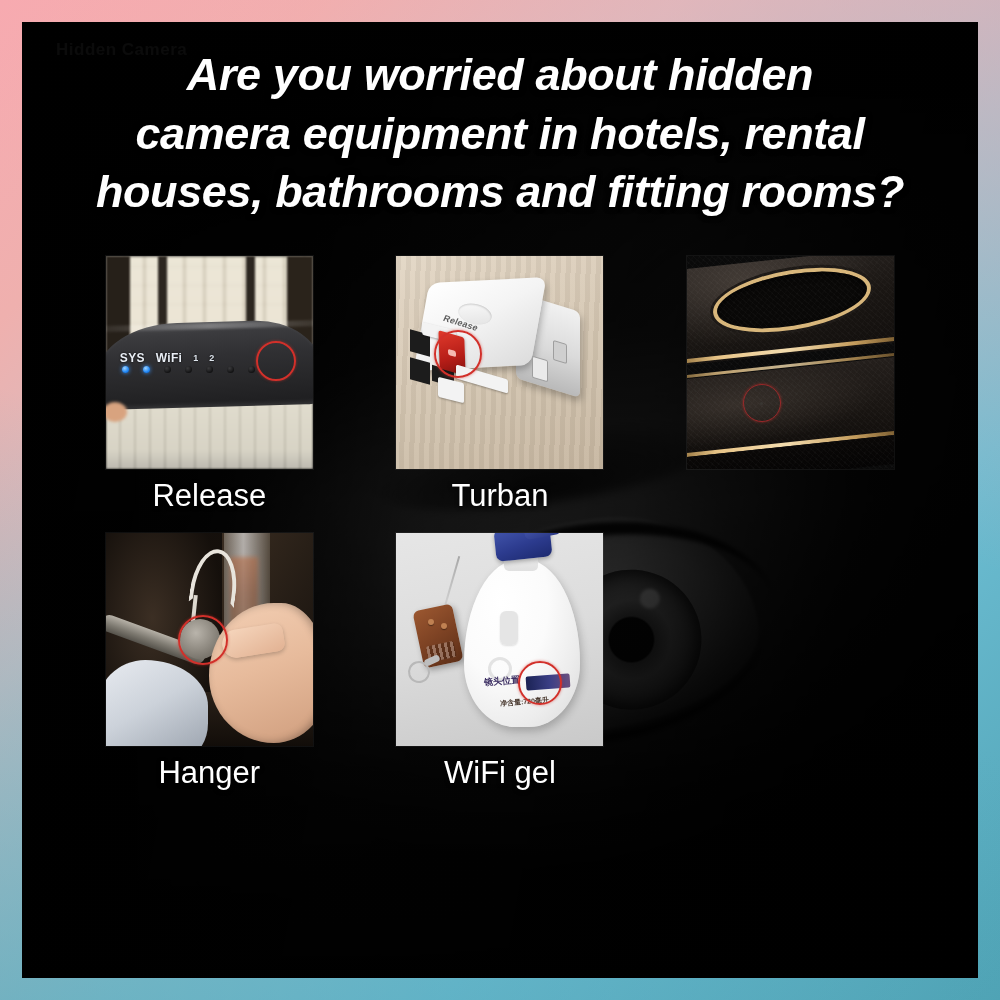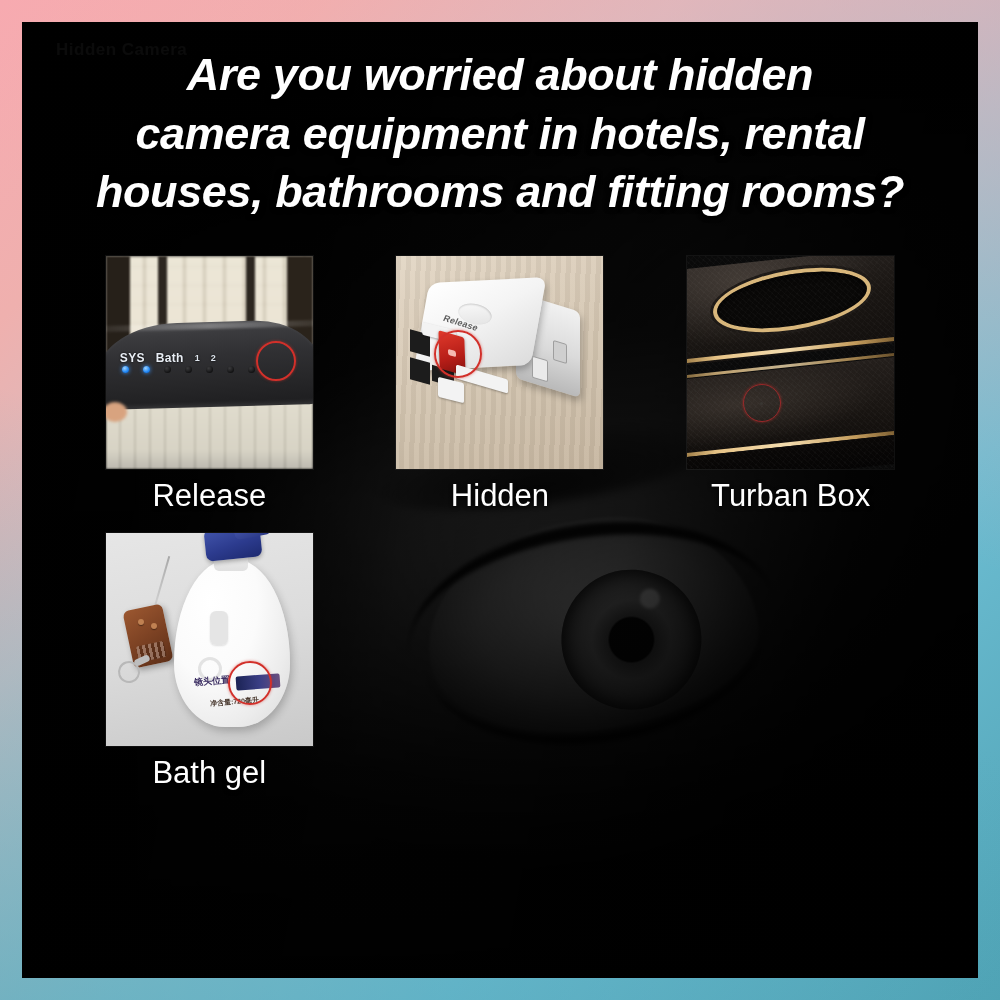--- a/index.html
+++ b/index.html
@@ -538,21 +538,21 @@
           <div class="frame-l"></div>
           <div class="mull" style="left:52px"></div>
           <div class="mull" style="left:140px"></div>
           <div class="frame-r"></div>
           <div class="floor"></div>
           <div class="body"></div>
           <div class="sheen"></div>
           <div class="thumb"></div>
           <div class="led-row">
             <span class="led-lbl">SYS</span>
-            <span class="led-lbl">Bath</span>
+            <span class="led-lbl">WiFi</span>
             <span class="led-num">1</span>
             <span class="led-num">2</span>
           </div>
           <div class="led-row" style="top:52%; left:16px; gap:14px;">
             <span class="led on"></span>
             <span class="led on"></span>
             <span class="led off"></span>
             <span class="led off"></span>
             <span class="led off"></span>
             <span class="led off"></span>
@@ -574,39 +574,56 @@
           <span class="ch-release">Release</span>
           <span class="ch-pin a"></span>
           <span class="ch-pin b"></span>
           <span class="ch-pin c"></span>
           <span class="ch-white-pin w1"></span>
           <span class="ch-red"></span>
           <span class="ch-white-pin w2"></span>
           <span class="ch-white-pin w3"></span>
           <span class="ring charger-ring"></span>
         </div>
-        <div class="caption">Hidden</div>
+        <div class="caption">Turban</div>
       </div>
 
       <div class="card">
         <div class="photo p-turban">
           <div class="tb-top"></div>
           <div class="tb-oval"></div>
           <div class="tb-goldline g1"></div>
           <div class="tb-goldline g2"></div>
           <div class="tb-front"></div>
           <div class="tb-goldline g3"></div>
           <div class="tb-bot"></div>
           <div class="tb-grain"></div>
           <span class="tb-lens"></span>
           <span class="ring soft turban-ring"></span>
         </div>
-        <div class="caption">Turban Box</div>
       </div>
 
+      <div class="card">
+        <div class="photo p-hanger">
+          <div class="hg-wall"></div>
+          <div class="hg-glass"></div>
+          <div class="hg-darkpanel"></div>
+          <div class="hg-bottom-dark"></div>
+          <div class="hg-hook"></div>
+          <div class="hg-stem"></div>
+          <div class="hg-arm-r"></div>
+          <div class="hg-arm-l"></div>
+          <div class="hg-hub"></div>
+          <div class="hg-hand"></div>
+          <div class="hg-finger"></div>
+          <div class="hg-sleeve"></div>
+          <span class="ring hanger-ring"></span>
+        </div>
+        <div class="caption">Hanger</div>
+      </div>
 
       <div class="card">
         <div class="photo p-bath">
           <div class="bg-table"></div>
           <span class="bt-ant"></span>
           <div class="bt-remote"></div>
           <span class="bt-btn b1"></span>
           <span class="bt-btn b2"></span>
           <span class="bt-keyring"></span>
           <span class="bt-clip"></span>
@@ -614,18 +631,18 @@
           <span class="bt-emboss"></span>
           <span class="bt-emboss2"></span>
           <div class="bt-neck"></div>
           <div class="bt-cap"></div>
           <div class="bt-pump"></div>
           <span class="bt-label"></span>
           <span class="bt-cn">镜头位置</span>
           <span class="bt-cn2">净含量:720毫升</span>
           <span class="ring bath-ring"></span>
         </div>
-        <div class="caption">Bath gel</div>
+        <div class="caption">WiFi gel</div>
       </div>
 
     </div>
   </div>
 </div>
 
 </body></html>

